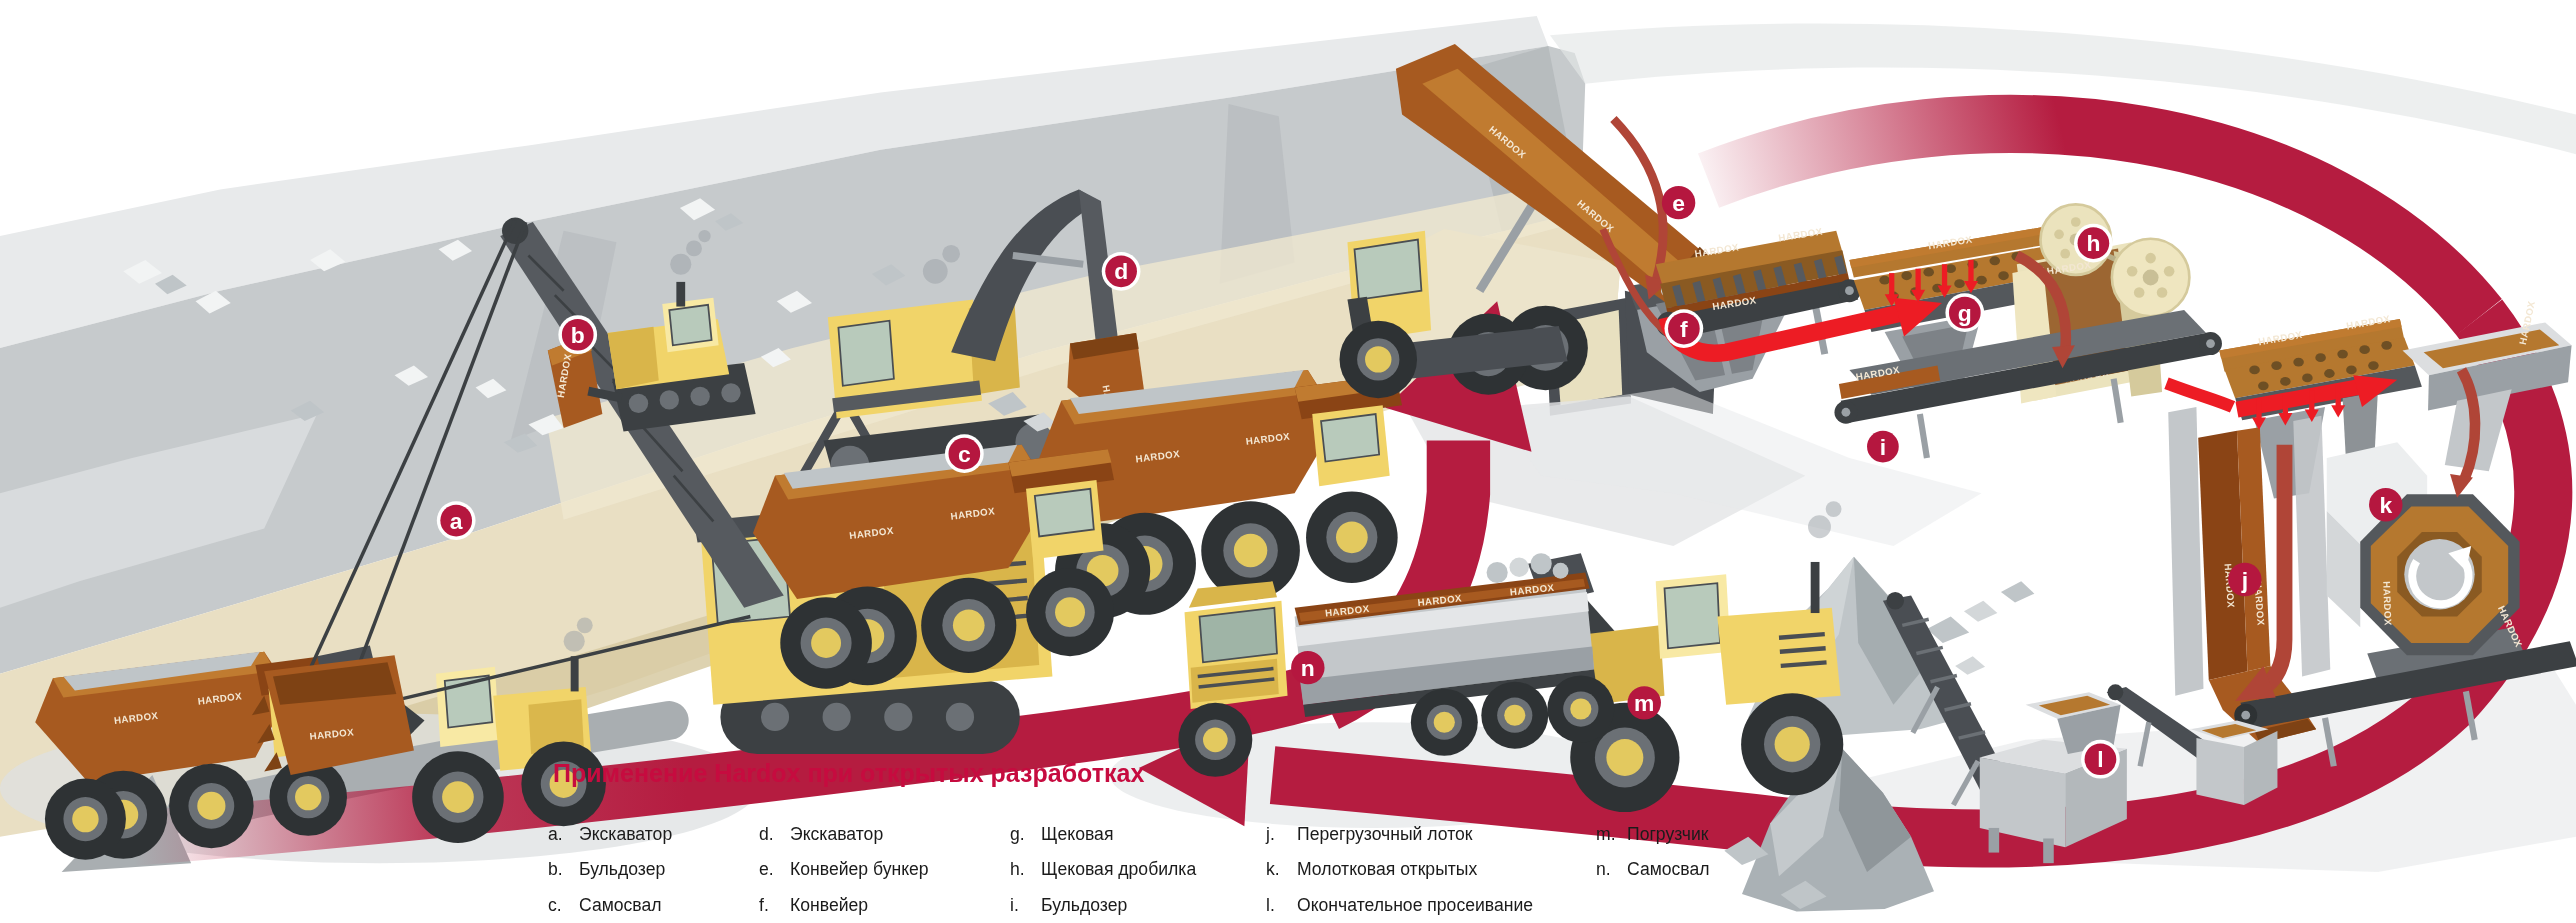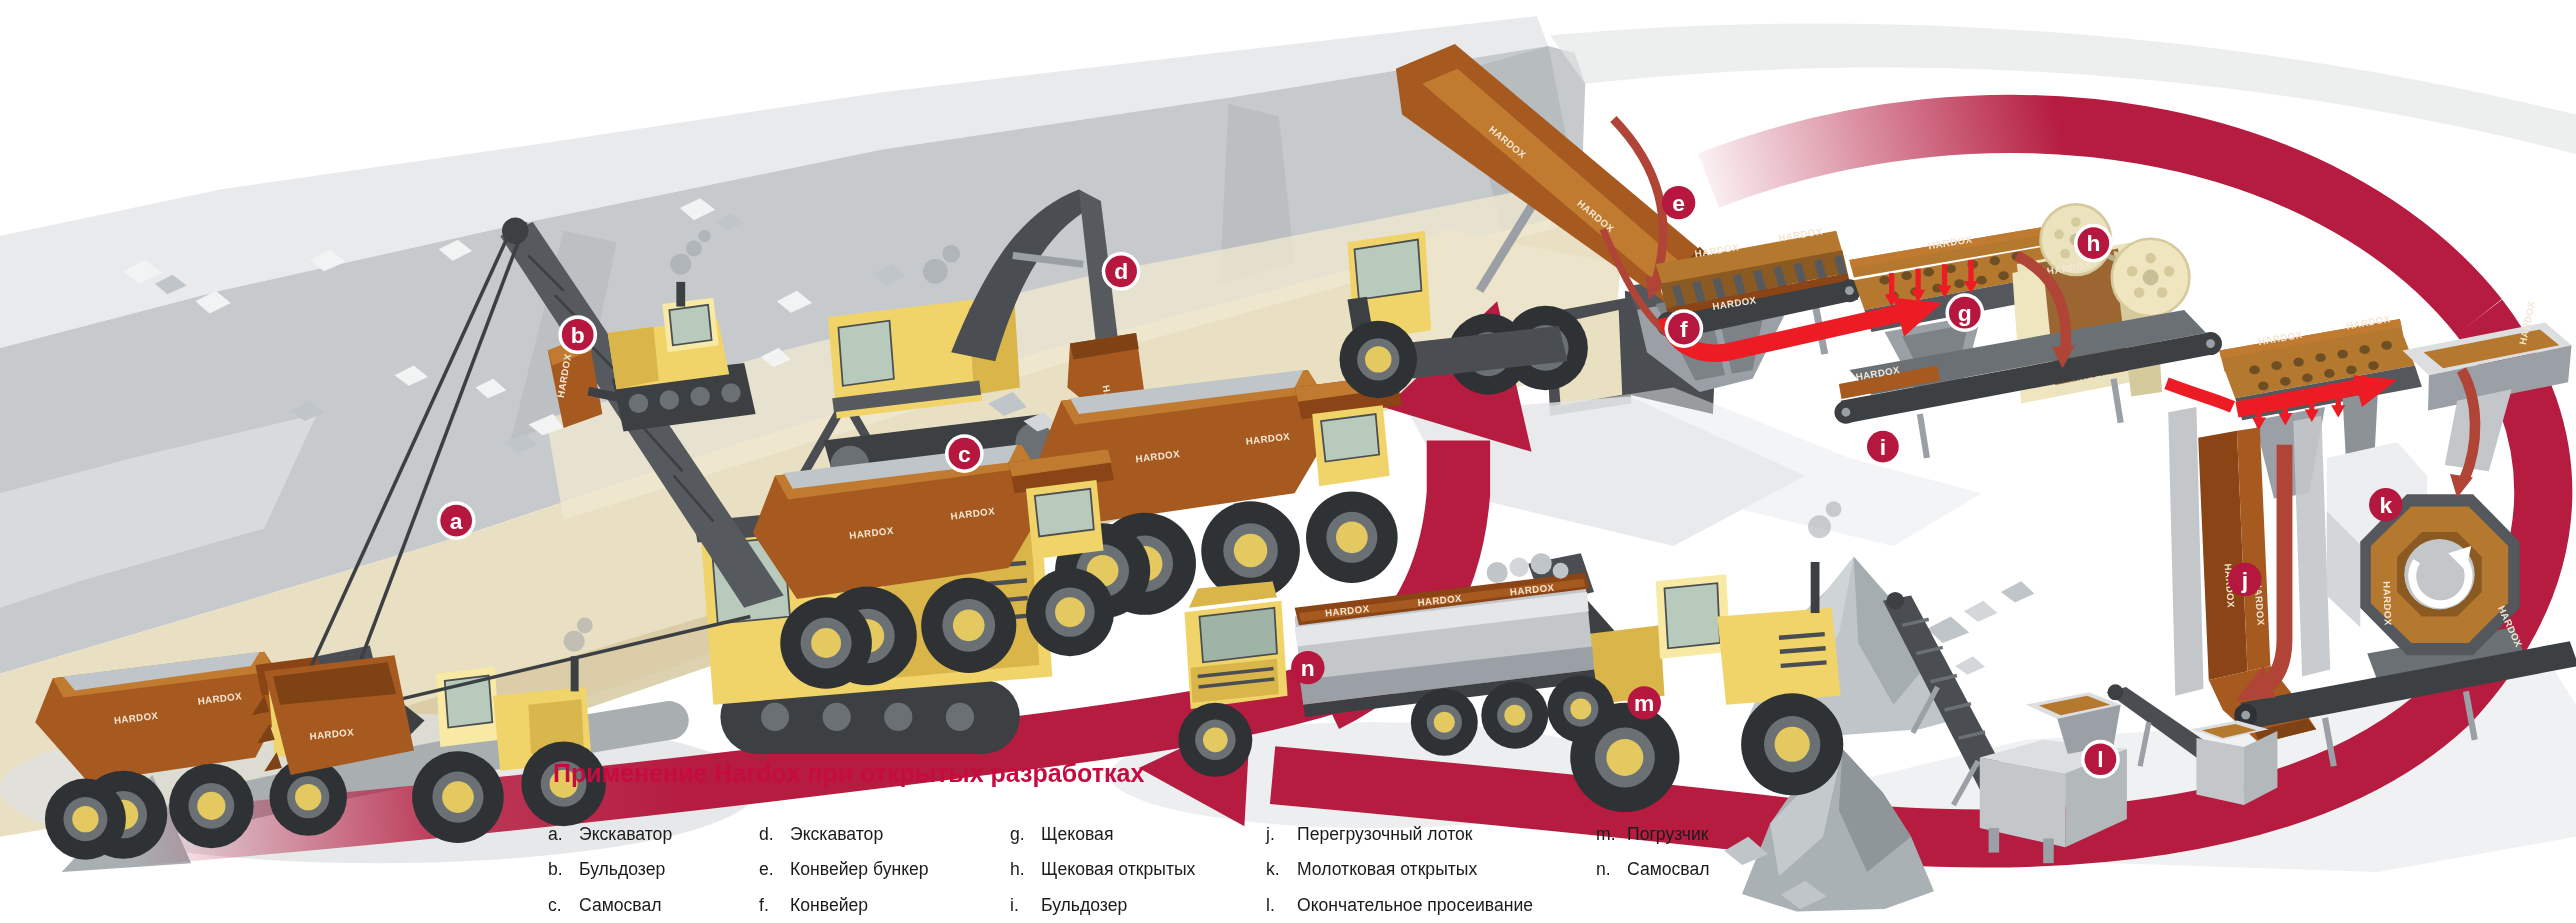--- a/index.html
+++ b/index.html
@@ -715,21 +715,21 @@
         </div>
   </div>
 
   <div class="lg-col" style="left:1010px">
     <div class="lg-row">
           <span class="lg-letter">g</span>
           <span>Щековая</span>
         </div>
     <div class="lg-row">
           <span class="lg-letter">h</span>
-          <span>Щековая открытых</span>
+          <span>Щековая дробилка</span>
         </div>
     <div class="lg-row">
           <span class="lg-letter">i</span>
           <span>Бульдозер</span>
         </div>
   </div>
 
   <div class="lg-col" style="left:1266px">
     <div class="lg-row">
           <span class="lg-letter">j</span>

